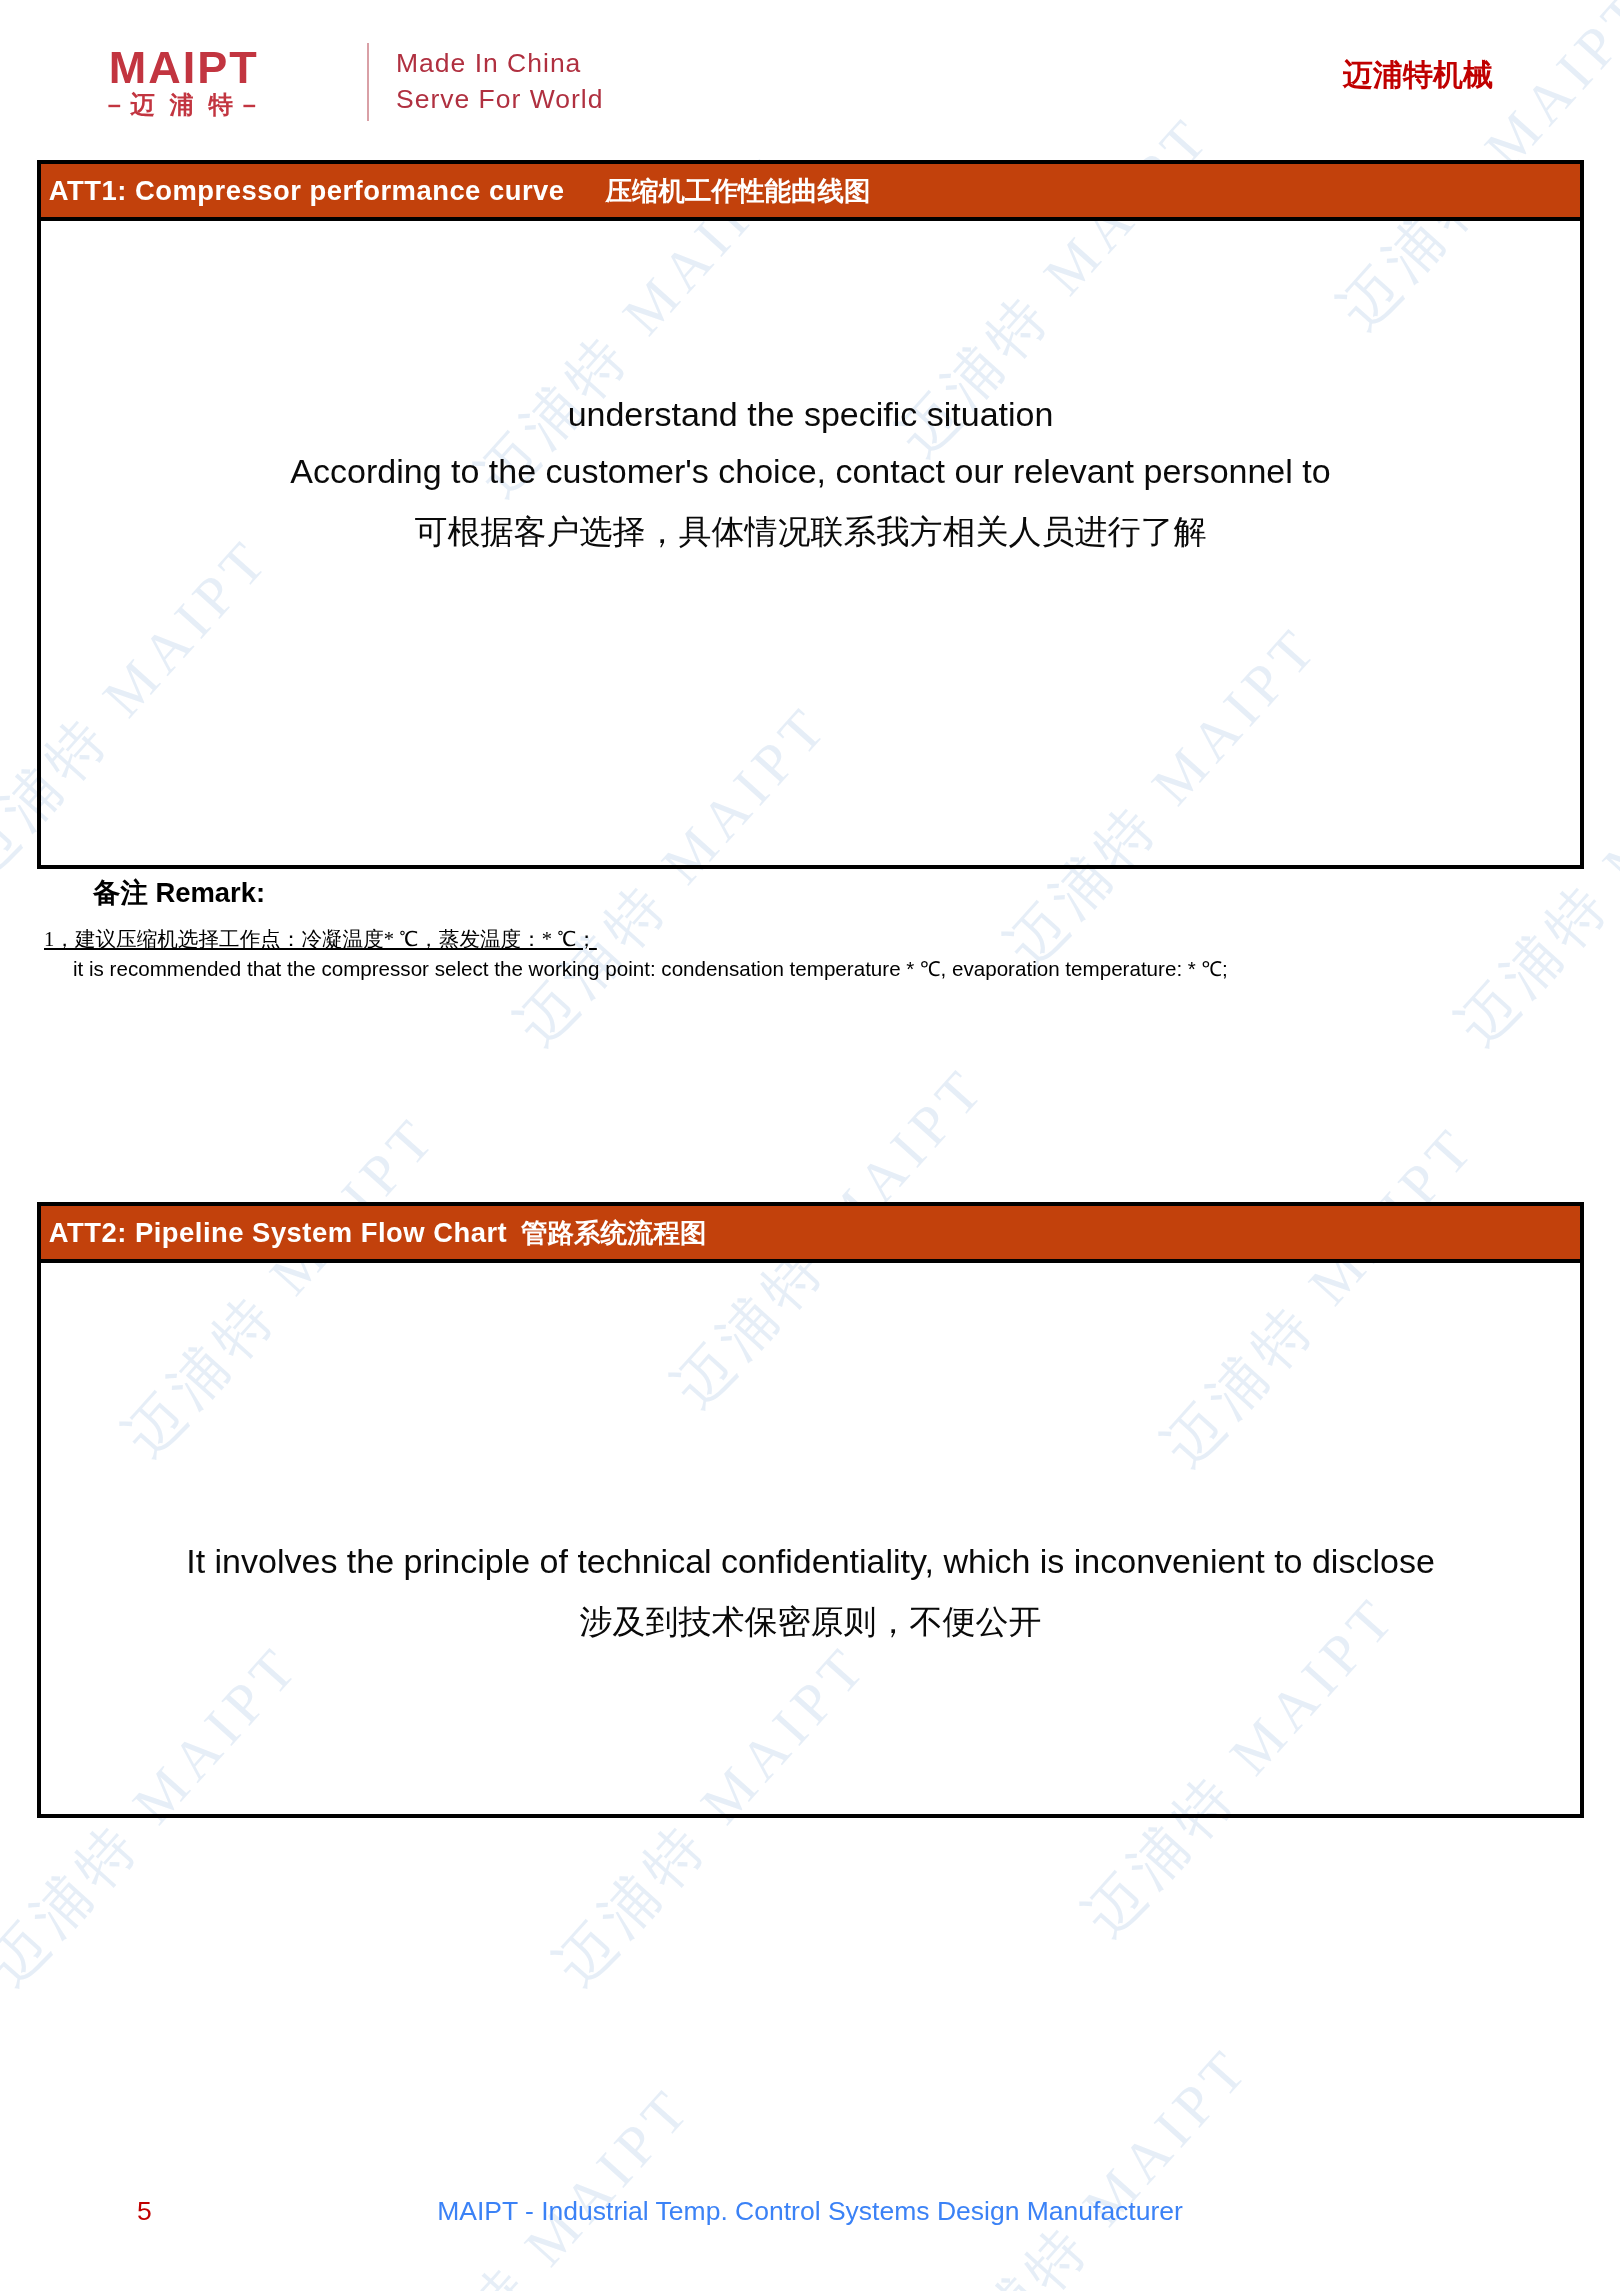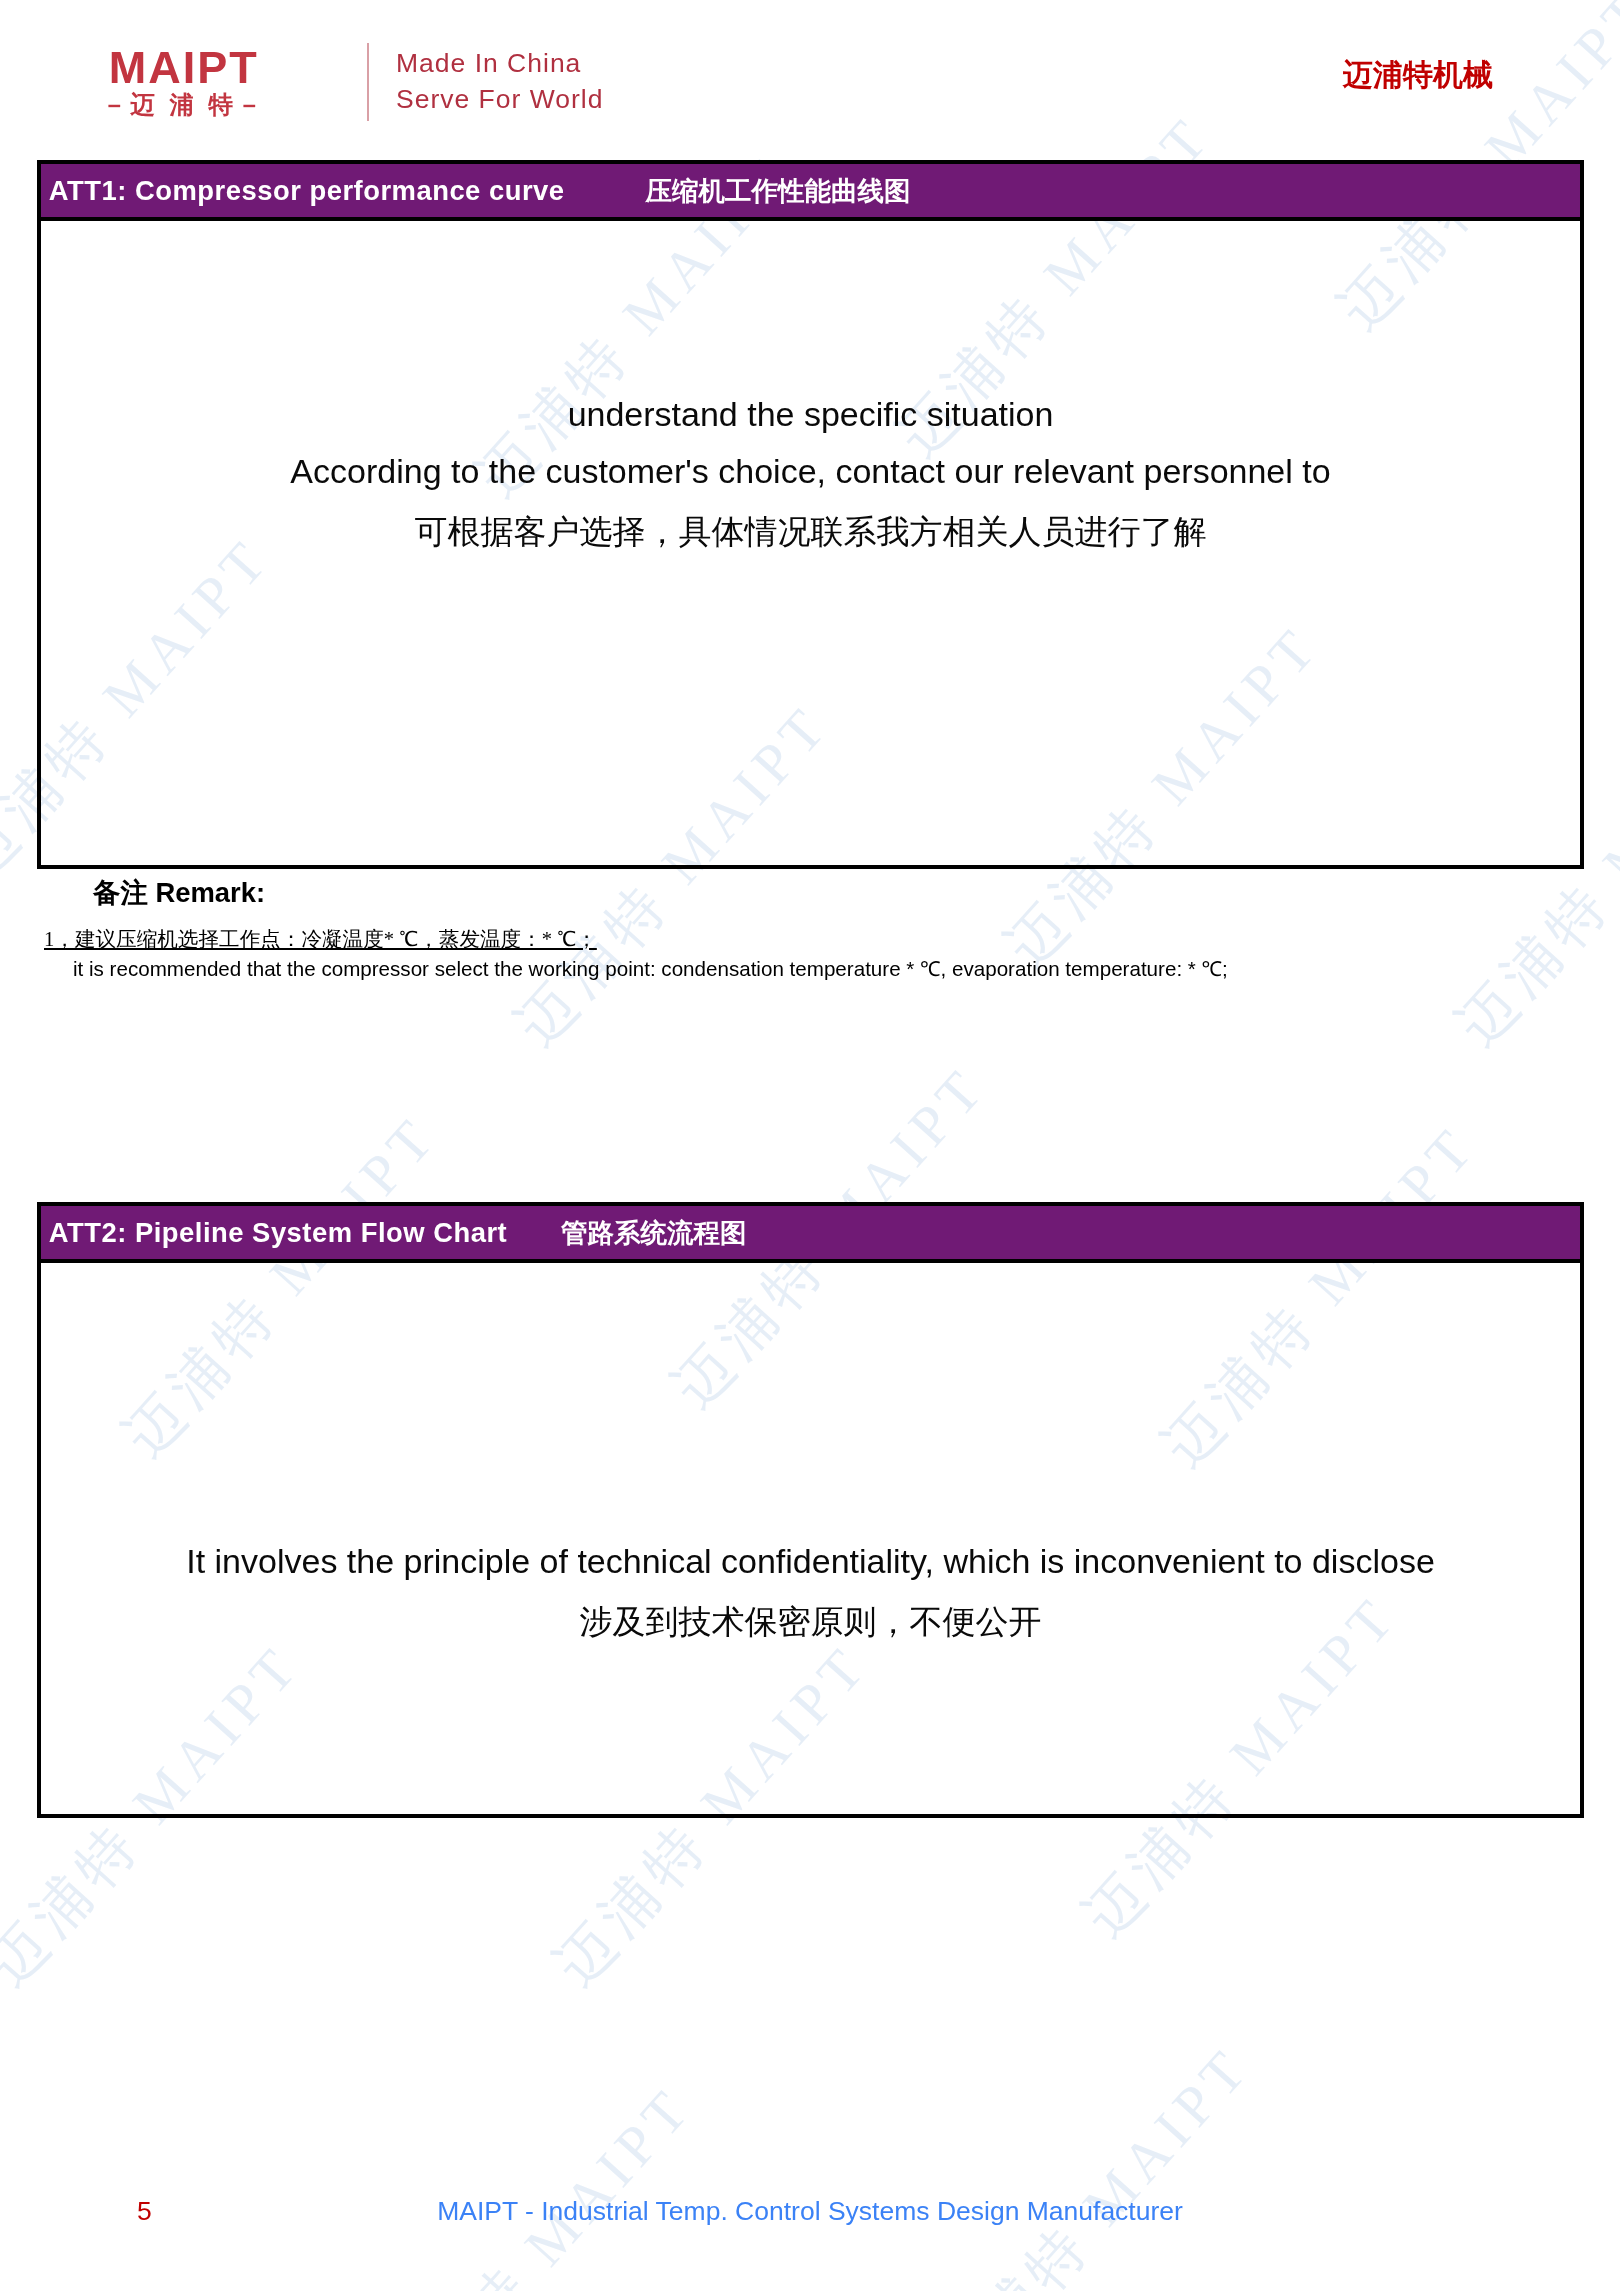--- a/index.html
+++ b/index.html
@@ -47,22 +47,22 @@
     font-family: "Liberation Serif", serif;
   }
   
   .att-box {
     position: absolute; left: 37px; width: 1547px;
     border: 4.9px solid #000; background: transparent; z-index: 1;
   }
   .att-box1 { top: 160px; height: 709px; }
   .att-box2 { top: 1202px; height: 616px; }
   .att-banner {
-    height: 57px; background: #701a75; border-bottom: 4.9px solid #000;
-    display: flex; align-items: center; padding-left: 7.8px; gap: 40px;
+    height: 57px; background: #c2410c; border-bottom: 4.9px solid #000;
+    display: flex; align-items: center; padding-left: 7.8px;
   }
   .att-banner-en { color: #fff; font-weight: bold; font-size: 27.4px; letter-spacing: 0.5px; }
   .att-banner-cn {
     color: #fff; font-weight: bold; font-size: 26.5px;
     font-family: "Liberation Serif", serif;
   }
   .gap-wide { margin-left: 41px; }
   .gap-narrow { margin-left: 13.7px; }
   .att-content { text-align: center; }
   .att1-content { padding-top: 165px; }

